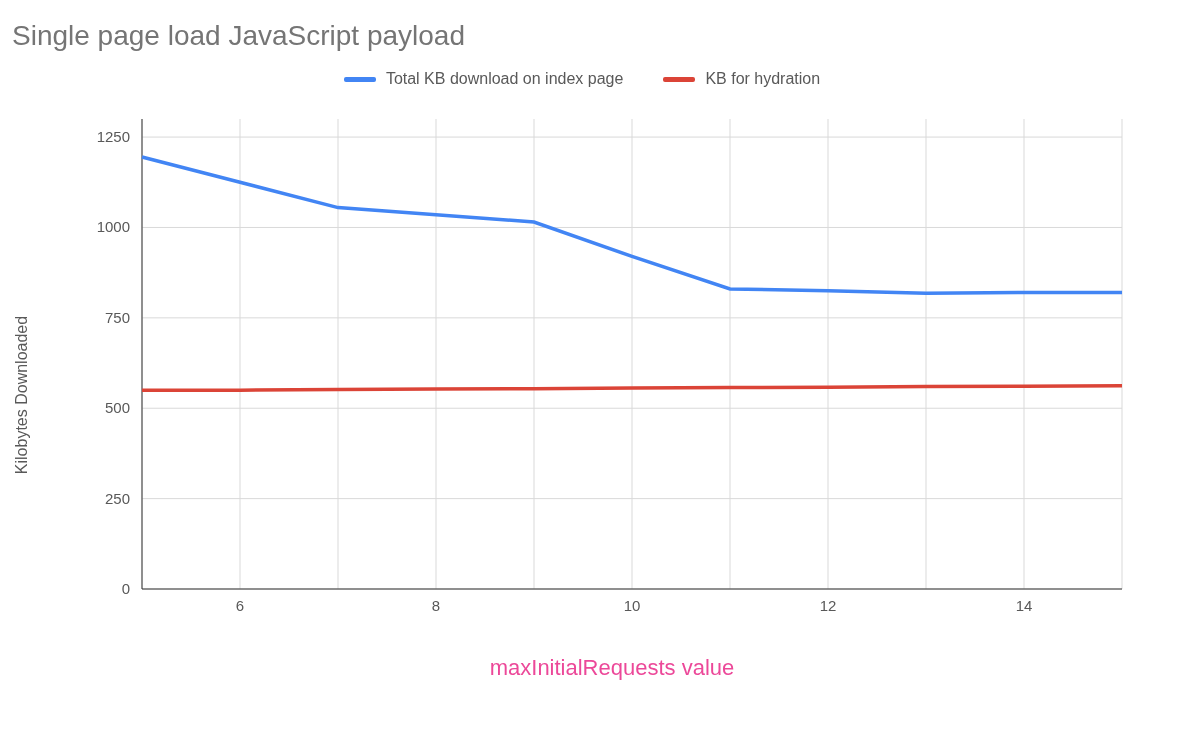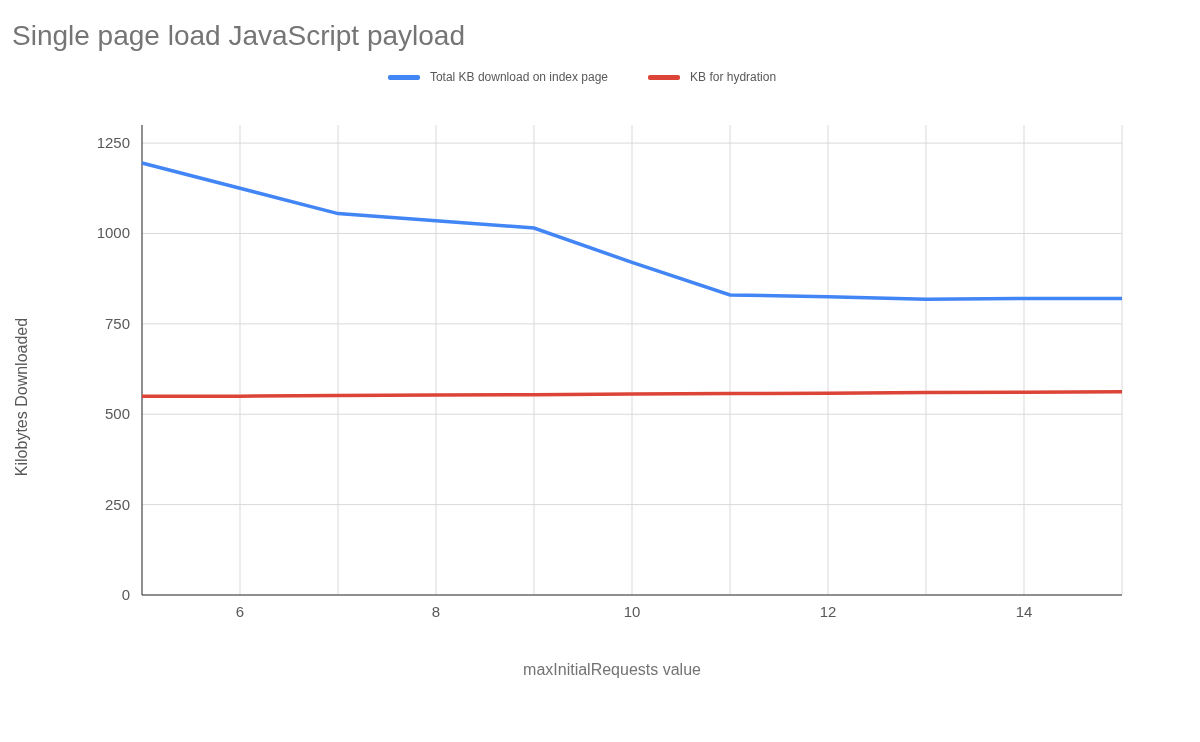--- a/index.html
+++ b/index.html
@@ -21,22 +21,22 @@
   .chart-title {
     font-size: 28px;
     color: #757575;
     font-weight: 400;
     margin-bottom: 18px;
   }
   .legend {
     display: flex;
     justify-content: center;
     gap: 40px;
-    margin-bottom: 31px;
-    font-size: 12px;
+    margin-bottom: 21px;
+    font-size: 16px;
     color: #595959;
   }
   .legend-item {
     display: flex;
     align-items: center;
     gap: 10px;
   }
   .legend-swatch {
     width: 32px;
     height: 5px;
@@ -53,22 +53,22 @@
     left: -50px;
     top: 50%;
     transform: translate(-50%, -50%) rotate(-90deg);
     transform-origin: center;
     font-size: 16px;
     color: #595959;
     white-space: nowrap;
   }
   .xlabel {
     text-align: center;
-    font-size: 16px;
-    color: #737373;
+    font-size: 22px;
+    color: #ec4899;
     margin-top: 36px;
   }
   svg { display: block; }
   .grid line { stroke: #d9d9d9; stroke-width: 1; }
   .axis-line { stroke: #333; stroke-width: 1; }
   .tick-label { font-size: 15px; fill: #595959; }
   .series-line { fill: none; stroke-width: 3.5; }
   .s-blue { stroke: #4285f4; }
   .s-red  { stroke: #db4437; }
 </style>

